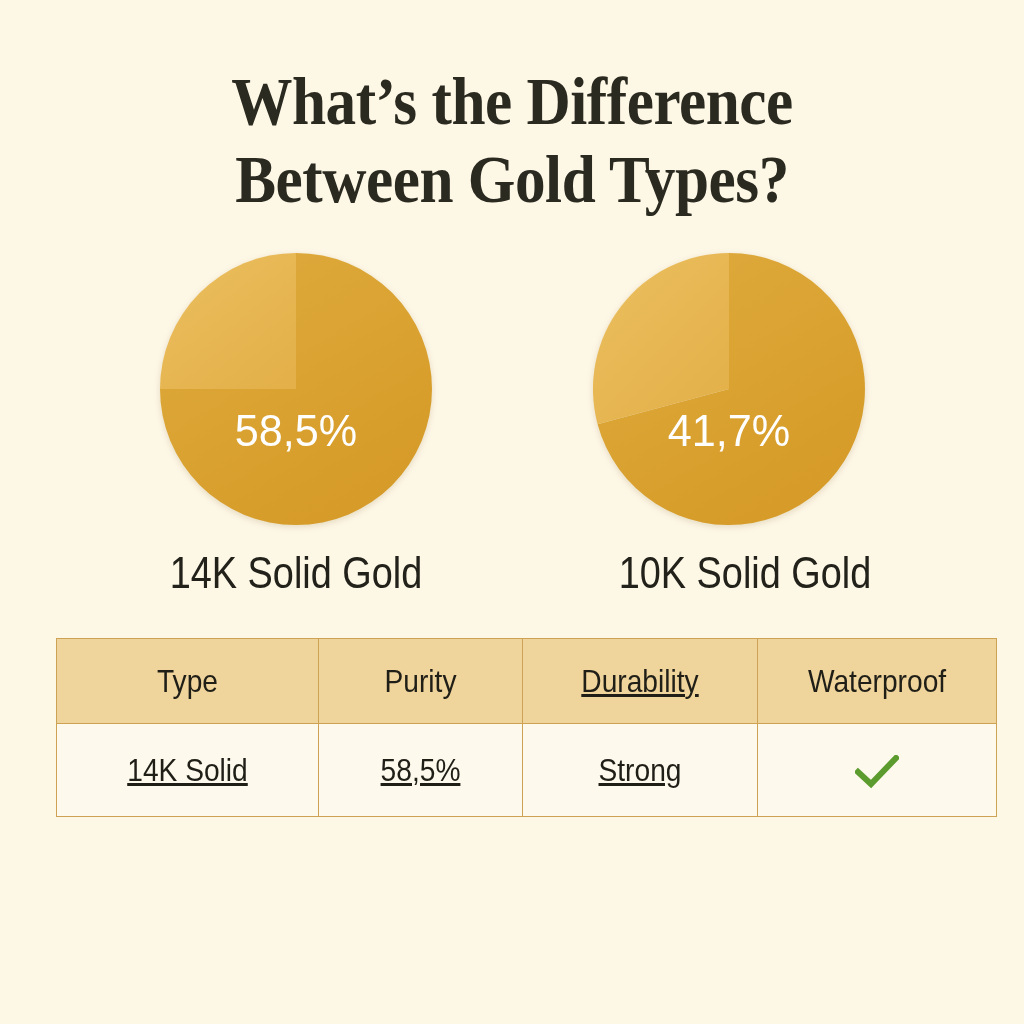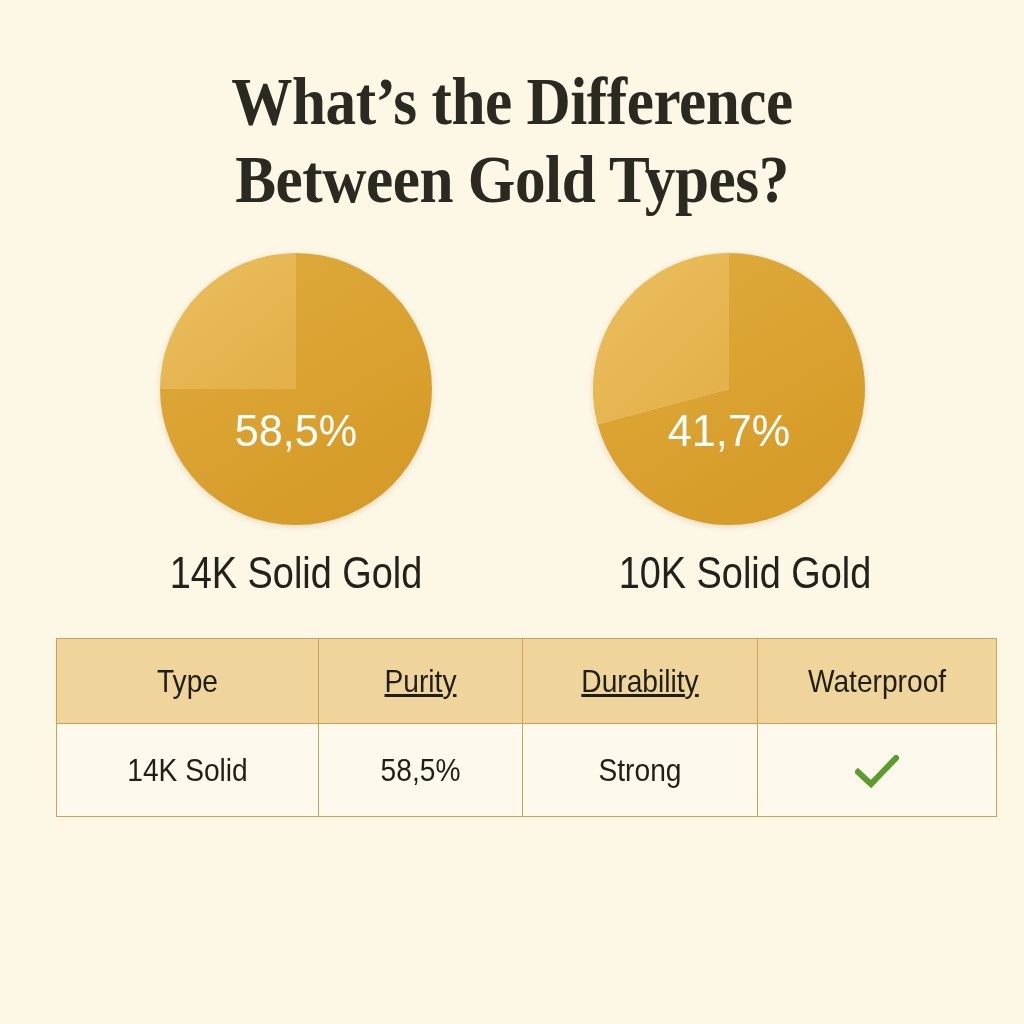--- a/index.html
+++ b/index.html
@@ -130,28 +130,29 @@
     background: #EFD49C;
     height: 84px;
     font-size: 32px;
     font-weight: 400;
   }
   table.cmp td {
     height: 92px;
     font-size: 32px;
     font-weight: 400;
     background: #FDF9EC;
+    text-decoration: underline;
   }
   .cell-inner {
     display: block;
     transform: scaleX(0.88);
     white-space: nowrap;
   }
   .col-type  { width: 261px; }
-  .col-pur   { width: 203px; text-decoration: underline; }
+  .col-pur   { width: 203px; }
   .col-dur   { width: 234px; text-decoration: underline; }
   .col-wat   { width: 238px; }
 
   .check-icon {
     display: inline-block;
     width: 44px;
     height: 34px;
     vertical-align: middle;
   }
 </style>

